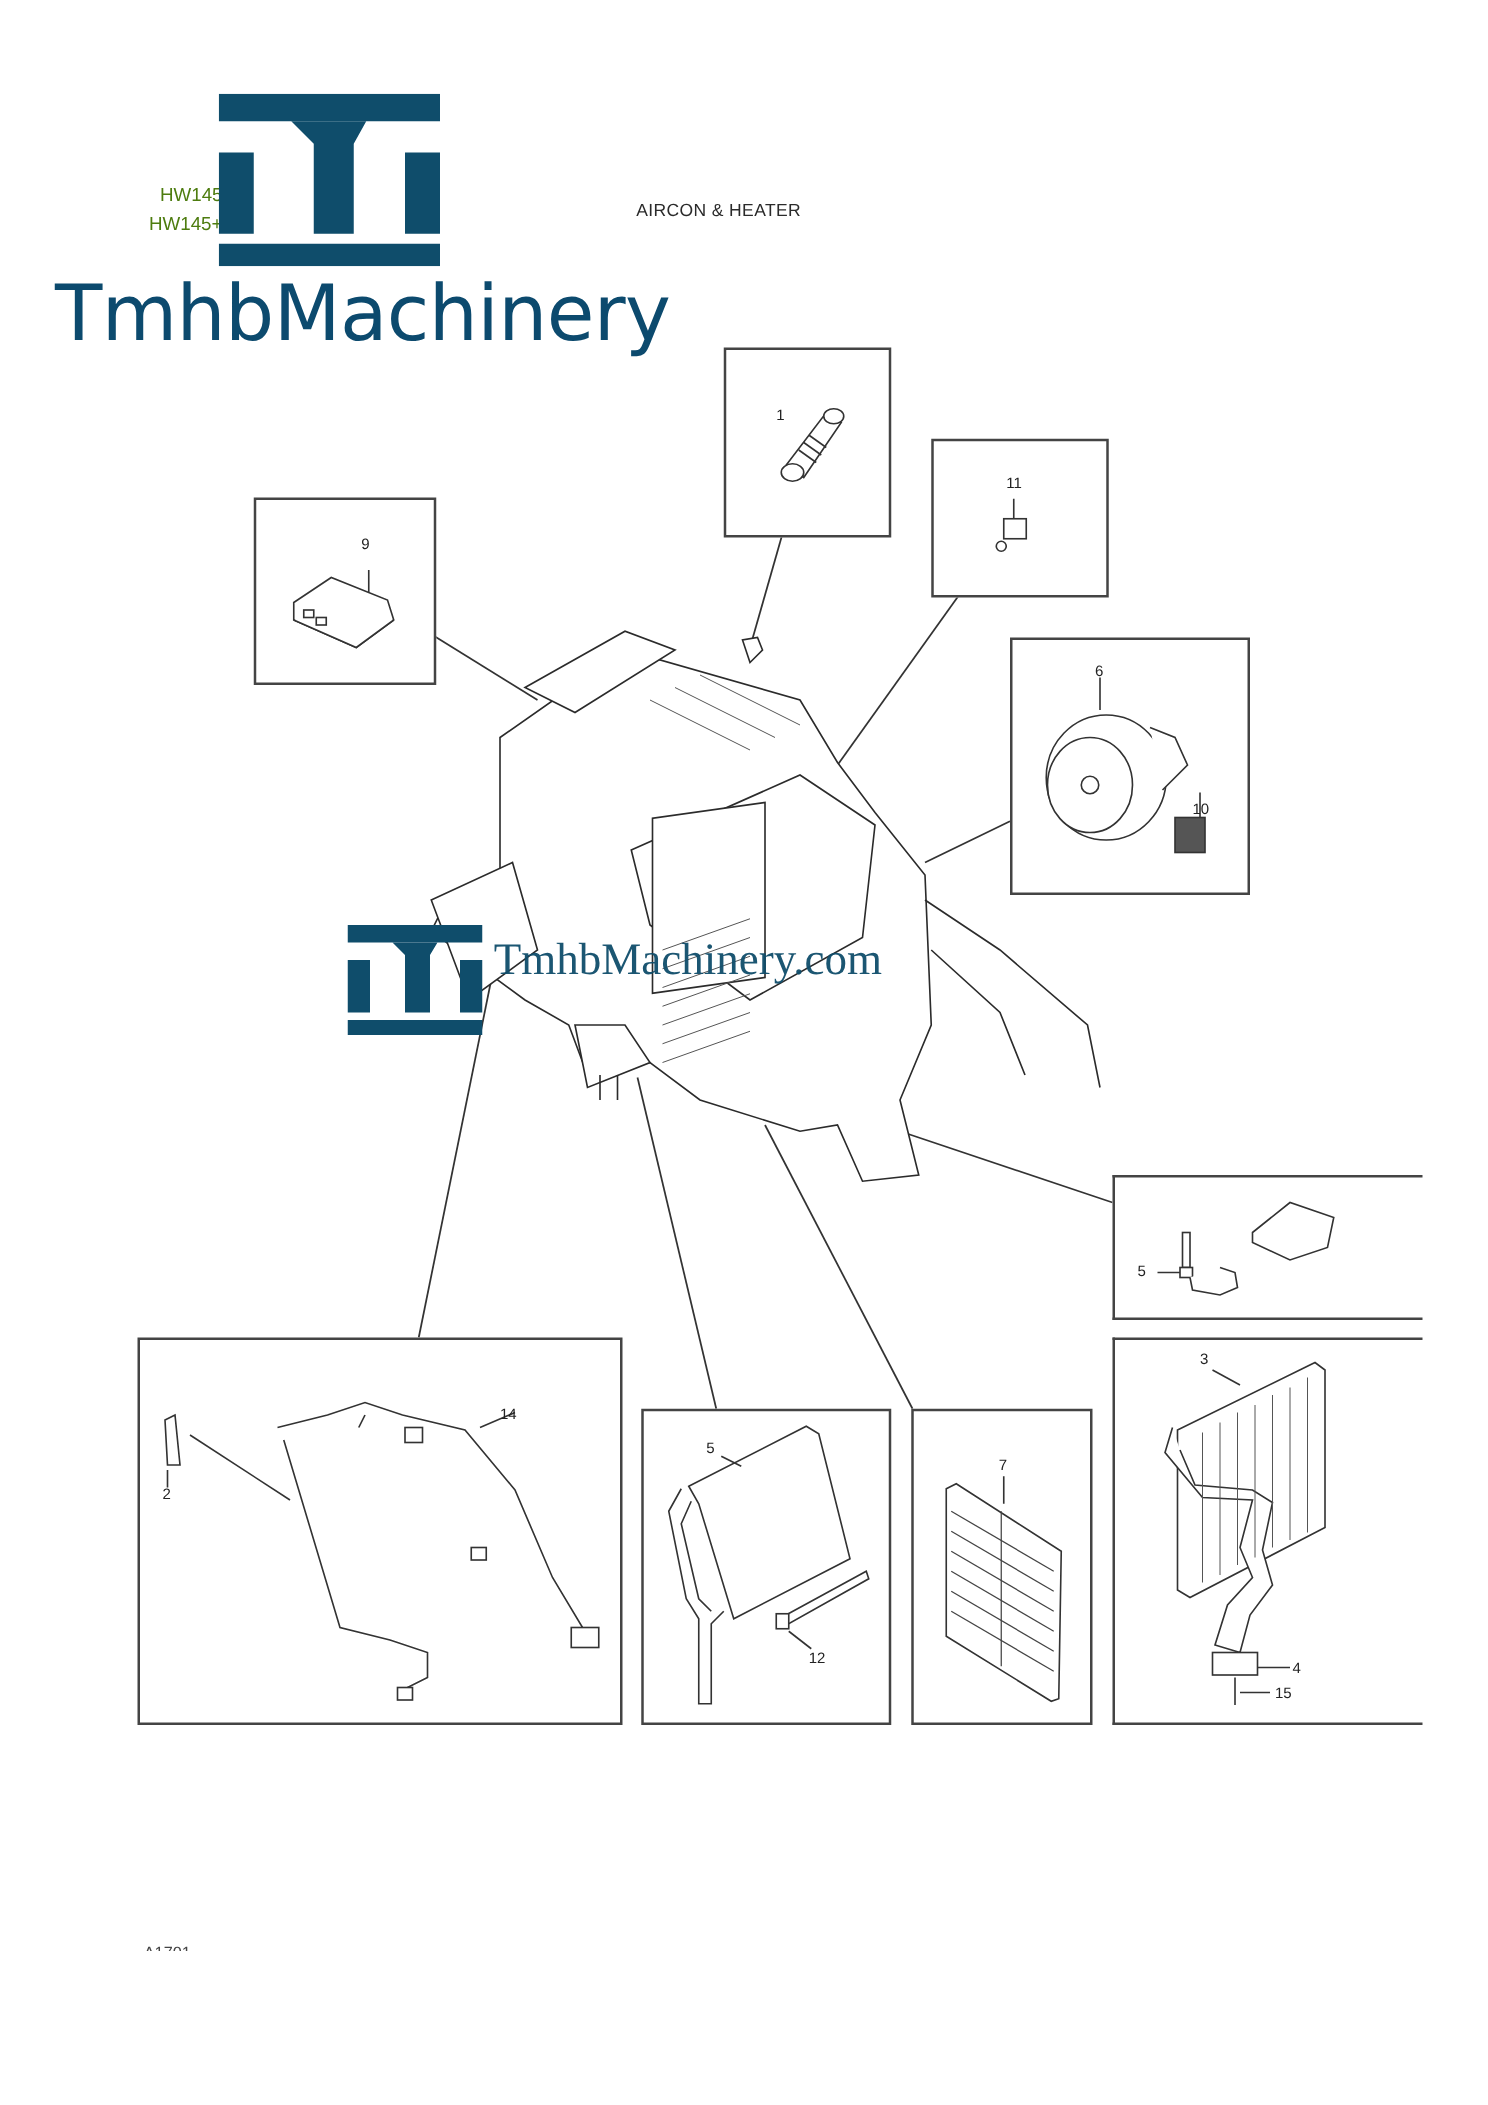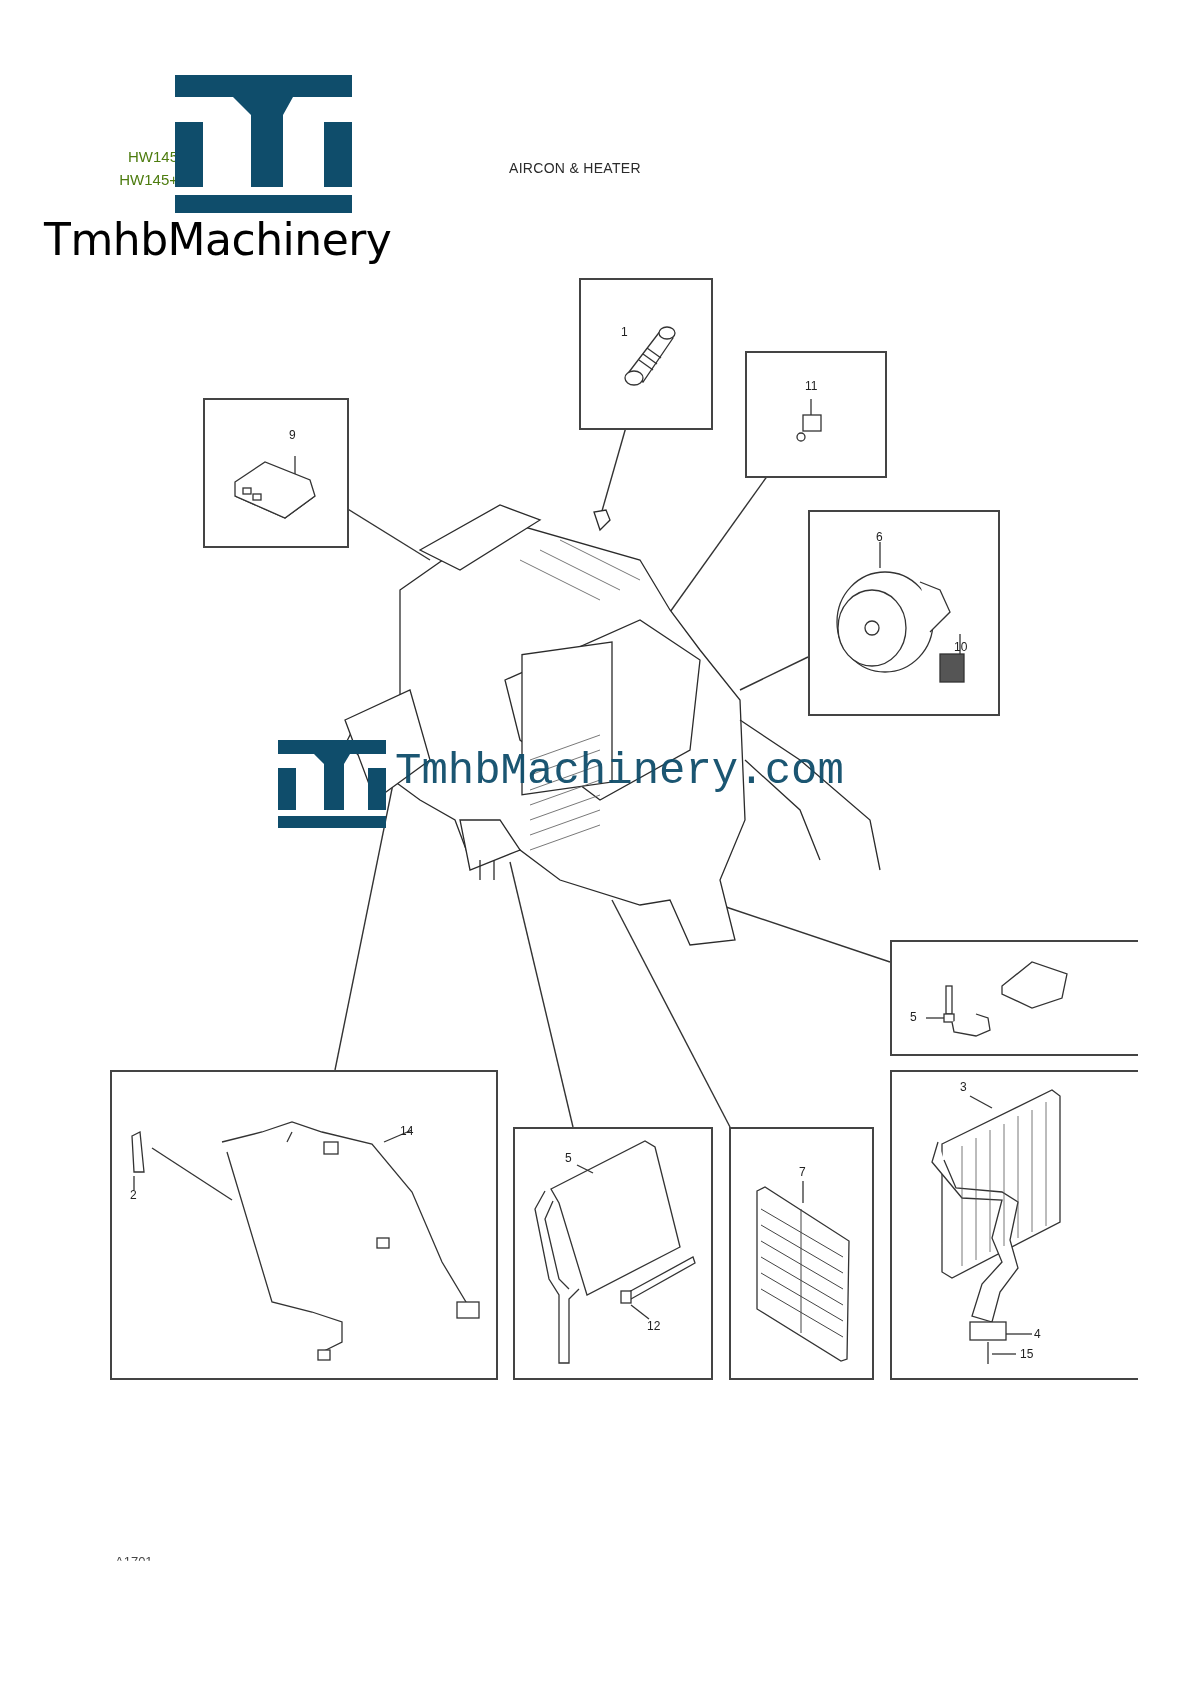--- a/index.html
+++ b/index.html
@@ -1,21 +1,21 @@
 <!DOCTYPE html>
 <html><head>
 <meta charset="utf-8">
 <style>
   html, body { margin:0; padding:0; background:#ffffff; }
   body { width:1190px; height:1684px; position:relative; overflow:hidden; font-family:"Liberation Sans", sans-serif; color:#222; }
   .abs { position:absolute; }
   .model { font-size:15px; color:#4d7c0f; text-align:right; width:70px; }
   .title { font-size:14px; color:#2a2a2a; letter-spacing:0.3px; }
-  .brand-text { font-family:"DejaVu Sans", sans-serif; color:#000000; font-size:44px; letter-spacing:-0.5px; }
-  .wm-text { font-family:Liberation Mono, monospace; color:#0f4d6b; font-size:44px; opacity:0.95; }
+  .brand-text { font-family:"DejaVu Sans", sans-serif; color:#0c4a6e; font-size:62px; letter-spacing:-0.5px; }
+  .wm-text { font-family:Liberation Serif, serif; color:#0f4d6b; font-size:36px; opacity:0.95; }
   .box { position:absolute; border:2px solid #444; background:#fff; }
   .callout { position:absolute; font-size:12px; color:#222; }
   .footer { font-size:13px; color:#444; clip-path: inset(0 0 55% 0); }
   svg.diagram { position:absolute; left:0; top:0; }
 </style>
 </head>
 <body>
 
 <div class="abs model" style="left:108px; top:148px;">HW145</div>
 <div class="abs model" style="left:108px; top:171px;">HW145+</div>

